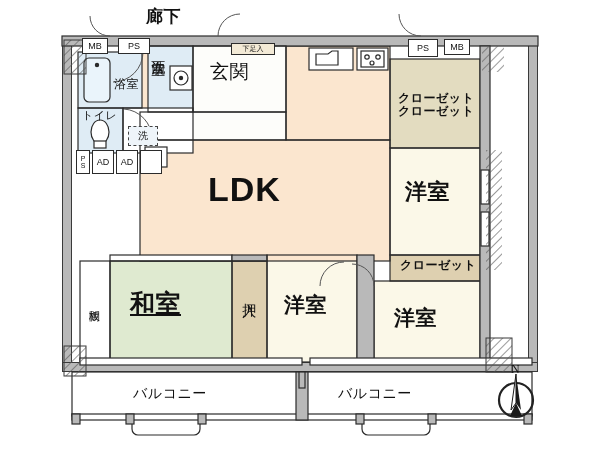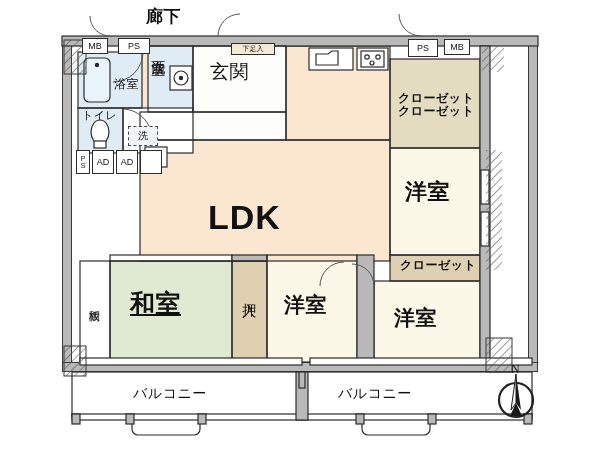--- a/index.html
+++ b/index.html
@@ -202,21 +202,21 @@
     <div>クローゼット</div>
     <div>クローゼット</div>
   </div>
 
   <div class="lbl" style="left:405px;top:180px;font-size:22px;font-weight:bold;">洋室</div>
 
   <div class="lbl" style="left:400px;top:259px;font-size:12px;font-weight:bold;">クローゼット</div>
 
   <div class="lbl" style="left:394px;top:307px;font-size:21px;font-weight:bold;">洋室</div>
 
-  <div class="lbl" style="left:208px;top:172px;font-size:34px;font-weight:bold;letter-spacing:1px;margin-top:28px;">LDK</div>
+  <div class="lbl" style="left:208px;top:172px;font-size:34px;font-weight:bold;letter-spacing:1px;">LDK</div>
 
   <div class="lbl" style="left:130px;top:290px;font-size:25px;font-weight:bold;text-decoration:underline;">和室</div>
   <div class="lbl lbl-v" style="left:88px;top:302px;font-size:11px;">板間</div>
   <div class="lbl lbl-v" style="left:242px;top:292px;font-size:14px;">押入</div>
 
   <div class="lbl" style="left:284px;top:294px;font-size:21px;font-weight:bold;">洋室</div>
 
   <div class="lbl" style="left:133px;top:386px;font-size:14px;">バルコニー</div>
   <div class="lbl" style="left:338px;top:386px;font-size:14px;">バルコニー</div>
 

